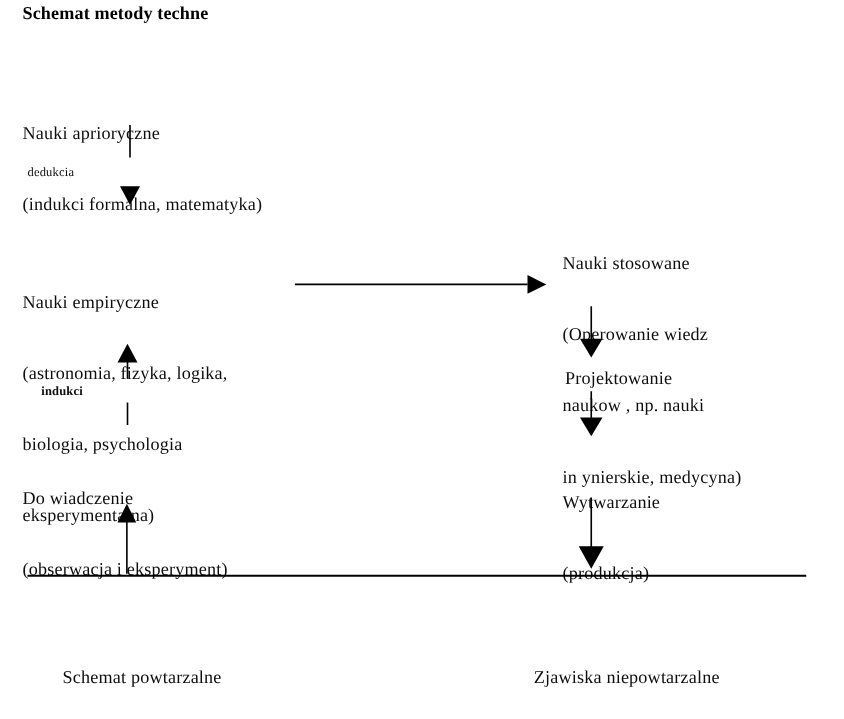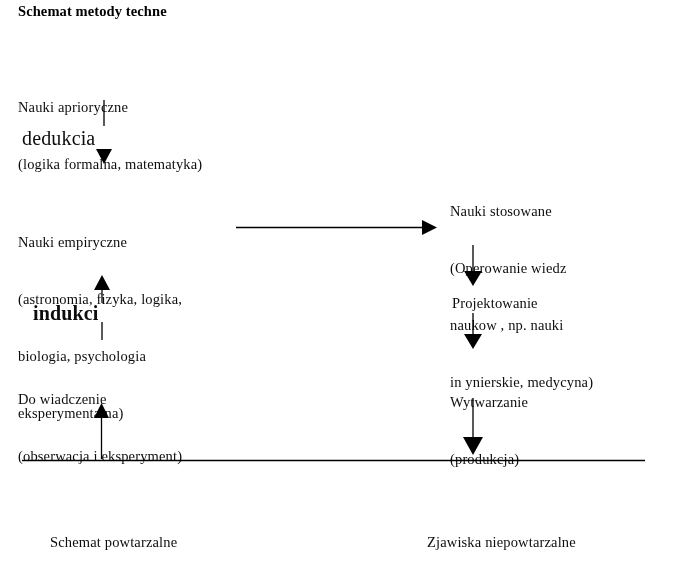--- a/index.html
+++ b/index.html
@@ -36,21 +36,21 @@
   }
 
   .title {
     font-weight: bold;
     font-size: 14.5px;
     letter-spacing: 0.1px;
     color: #000;
   }
 
   .label-small {
-    font-size: 20px;
+    font-size: 10px;
   }
 
   .block-line {
     display: block;
   }
 
   svg.arrows {
     position: absolute;
     left: 0;
     top: 0;
@@ -61,21 +61,21 @@
 </style>
 </head>
 <body>
 
 <div id="diagram-canvas">
 
   <div class="txt title" style="left:18px; top:2px;">Schemat metody techne</div>
 
   <div class="txt" style="left:18px; top:60px;">
     <span class="block-line">Nauki aprioryczne</span>
-    <span class="block-line">(logika formalna, matematyka)</span>
+    <span class="block-line">(indukci formalna, matematyka)</span>
   </div>
 
   <div class="txt label-small" style="left:22px; top:129px;">dedukcia</div>
 
   <div class="txt" style="left:18px; top:195px;">
     <span class="block-line">Nauki empiryczne</span>
     <span class="block-line">(astronomia, fizyka, logika,</span>
     <span class="block-line">biologia, psychologia</span>
     <span class="block-line">eksperymentalna)</span>
   </div>

